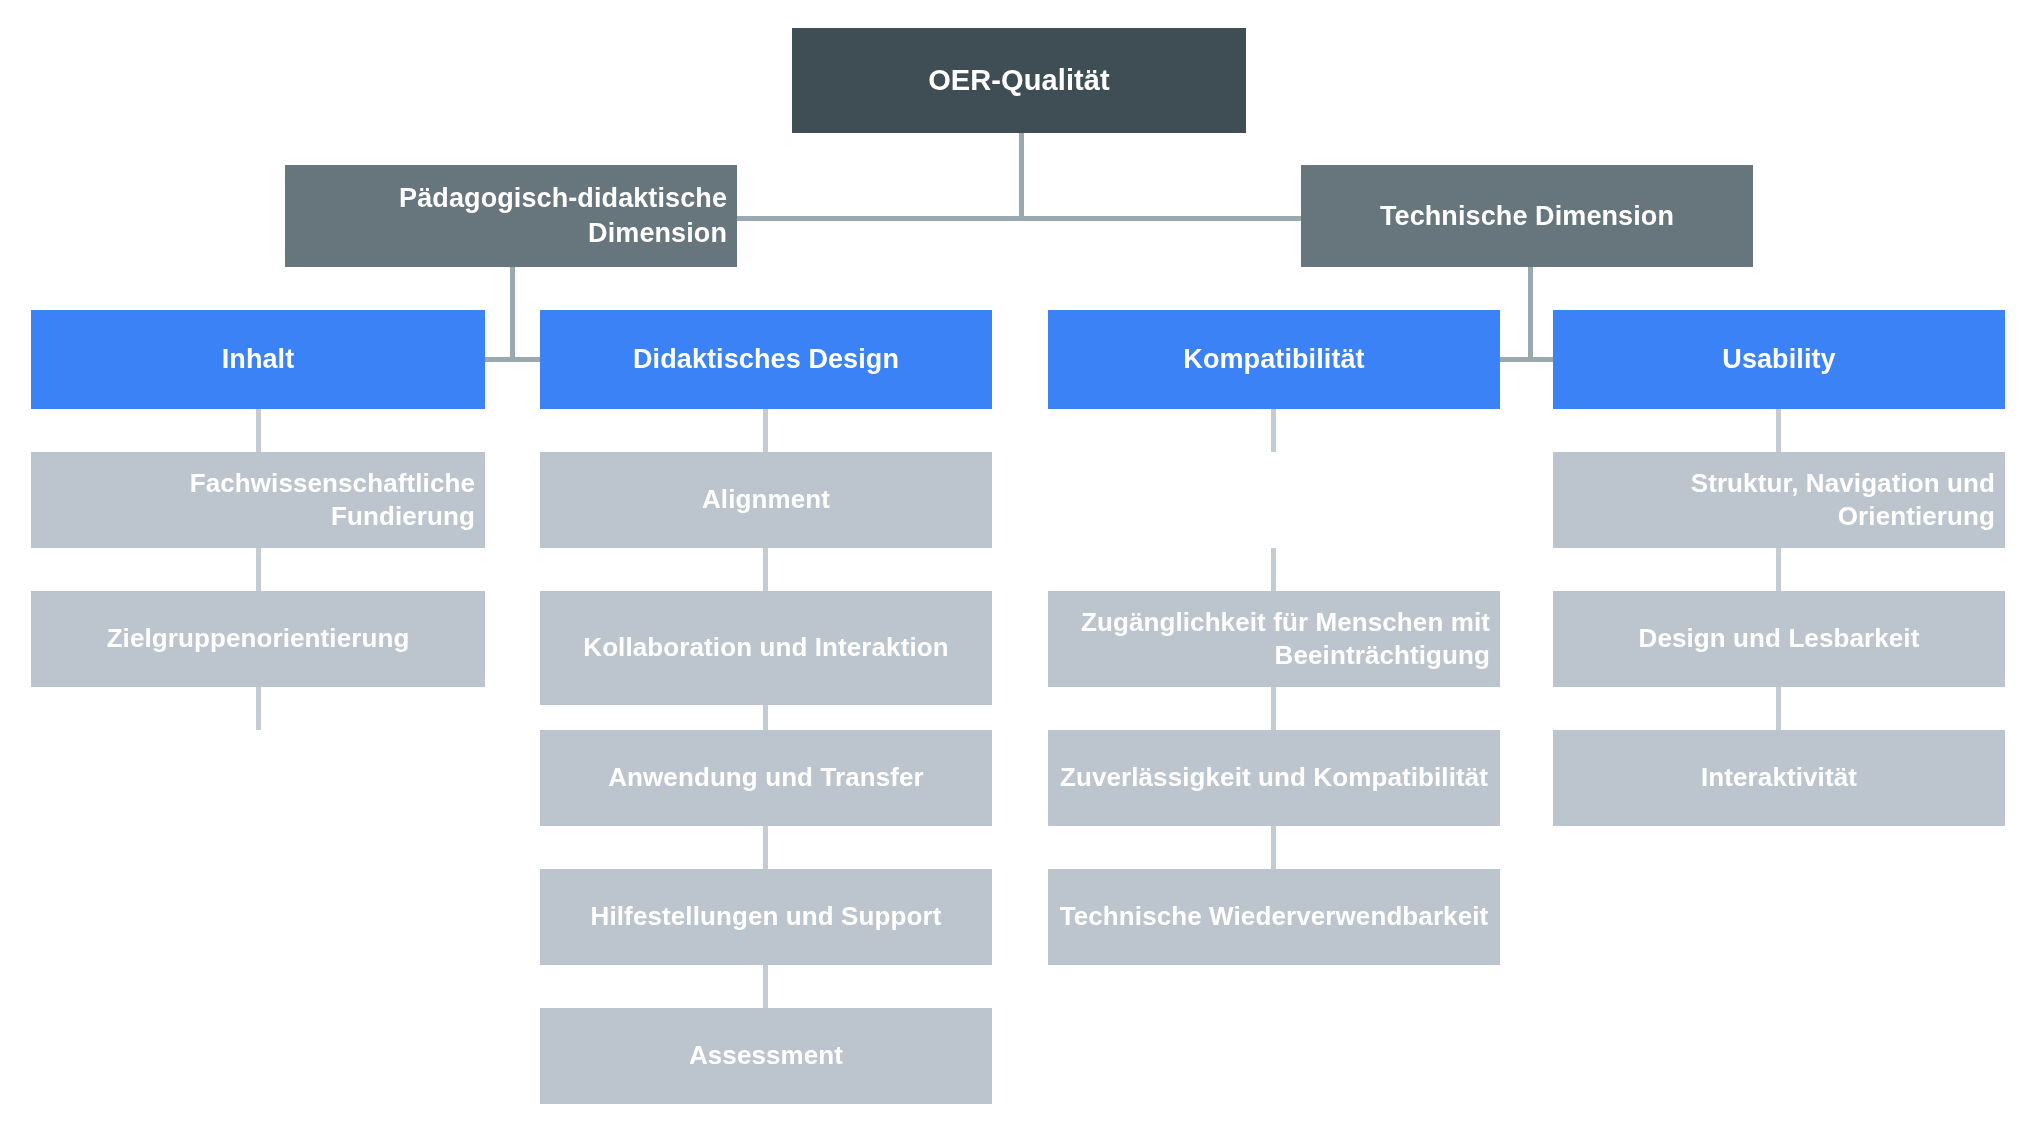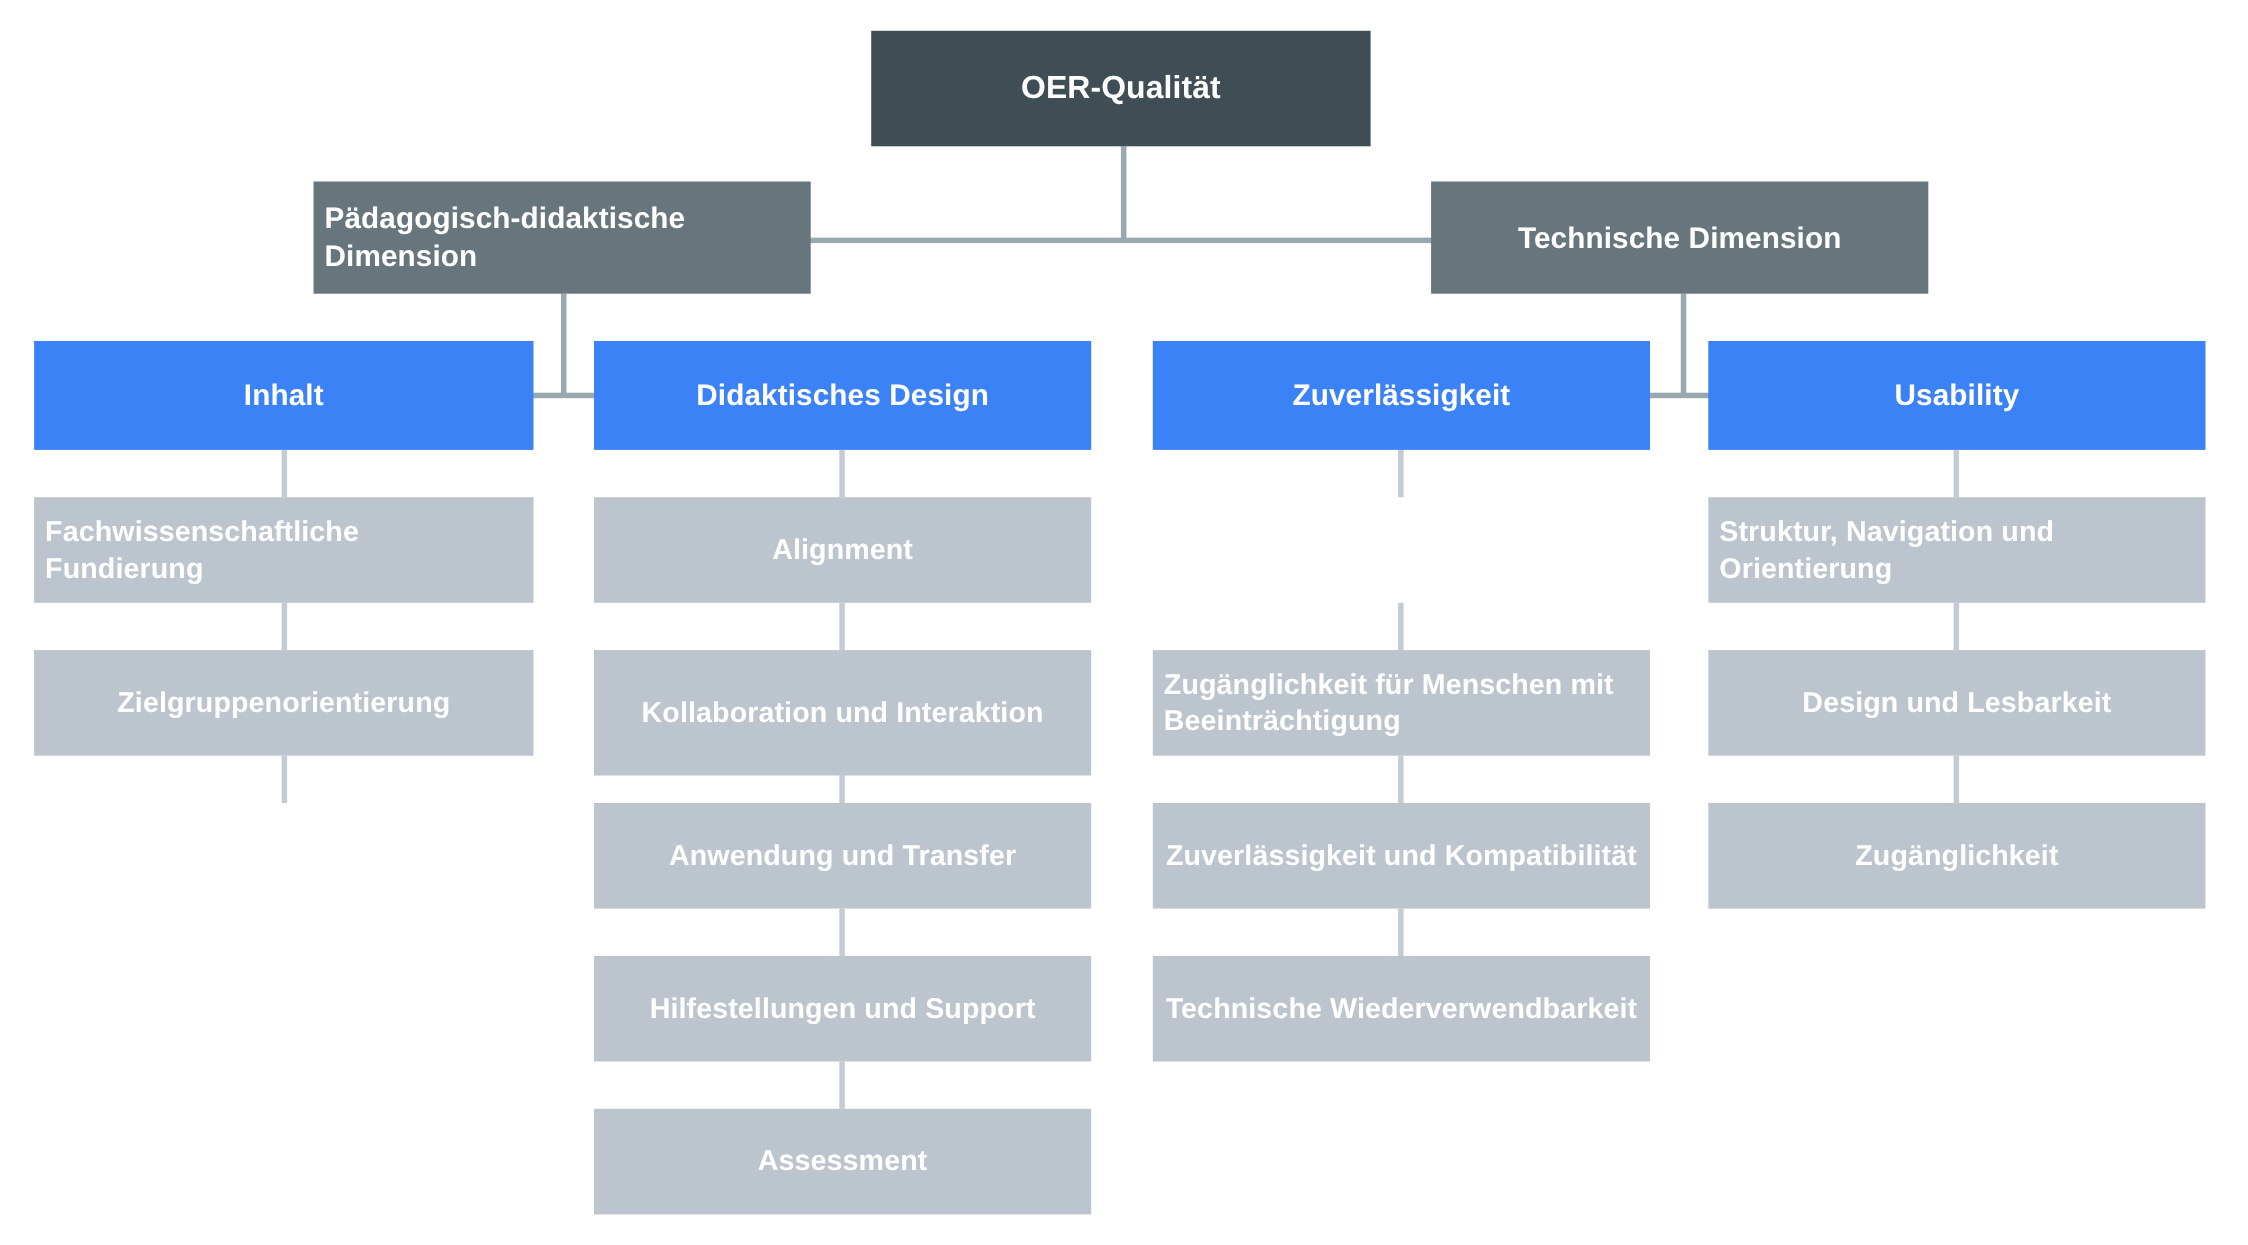--- a/index.html
+++ b/index.html
@@ -17,21 +17,21 @@
     height: 1132px;
     background: #ffffff;
     overflow: hidden;
   }
   .node {
     position: absolute;
     box-sizing: border-box;
     display: flex;
     align-items: center;
     justify-content: center;
-    text-align: left;
+    text-align: right;
     color: #ffffff;
     font-weight: bold;
     line-height: 1.28;
     letter-spacing: 0.1px;
     padding: 9px 10px;
     z-index: 3;
   }
   .node-root {
     background: #3f4e54;
     font-size: 29px;
@@ -93,21 +93,21 @@
   <div class="node node-root" style="left:792px; top:28px; width:454px; height:105px;">OER-Qualität</div>
 
   <div class="node node-dim" style="left:285px; top:165px; width:452px; height:102px;">Pädagogisch-didaktische Dimension</div>
 
   <div class="node node-dim" style="left:1301px; top:165px; width:452px; height:102px;">Technische Dimension</div>
 
   <div class="node node-cat" style="left:31px; top:310px; width:454px; height:99px;">Inhalt</div>
 
   <div class="node node-cat" style="left:540px; top:310px; width:452px; height:99px;">Didaktisches Design</div>
 
-  <div class="node node-cat" style="left:1048px; top:310px; width:452px; height:99px;">Zuverlässigkeit</div>
+  <div class="node node-cat" style="left:1048px; top:310px; width:452px; height:99px;">Kompatibilität</div>
 
   <div class="node node-cat" style="left:1553px; top:310px; width:452px; height:99px;">Usability</div>
 
   <div class="node node-leaf" style="left:31px; top:452px; width:454px; height:96px;">Fachwissenschaftliche Fundierung</div>
 
   <div class="node node-leaf" style="left:31px; top:591px; width:454px; height:96px;">Zielgruppenorientierung</div>
 
 
   <div class="node node-leaf" style="left:540px; top:452px; width:452px; height:96px;">Alignment</div>
 
@@ -123,15 +123,15 @@
   <div class="node node-leaf" style="left:1048px; top:591px; width:452px; height:96px;">Zugänglichkeit für Menschen mit Beeinträchtigung</div>
 
   <div class="node node-leaf" style="left:1048px; top:730px; width:452px; height:96px;">Zuverlässigkeit und Kompatibilität</div>
 
   <div class="node node-leaf" style="left:1048px; top:869px; width:452px; height:96px;">Technische Wiederverwendbarkeit</div>
 
   <div class="node node-leaf" style="left:1553px; top:452px; width:452px; height:96px;">Struktur, Navigation und Orientierung</div>
 
   <div class="node node-leaf" style="left:1553px; top:591px; width:452px; height:96px;">Design und Lesbarkeit</div>
 
-  <div class="node node-leaf" style="left:1553px; top:730px; width:452px; height:96px;">Zugänglichkeit</div>
+  <div class="node node-leaf" style="left:1553px; top:730px; width:452px; height:96px;">Interaktivität</div>
 
 </div>
 
 </body></html>

